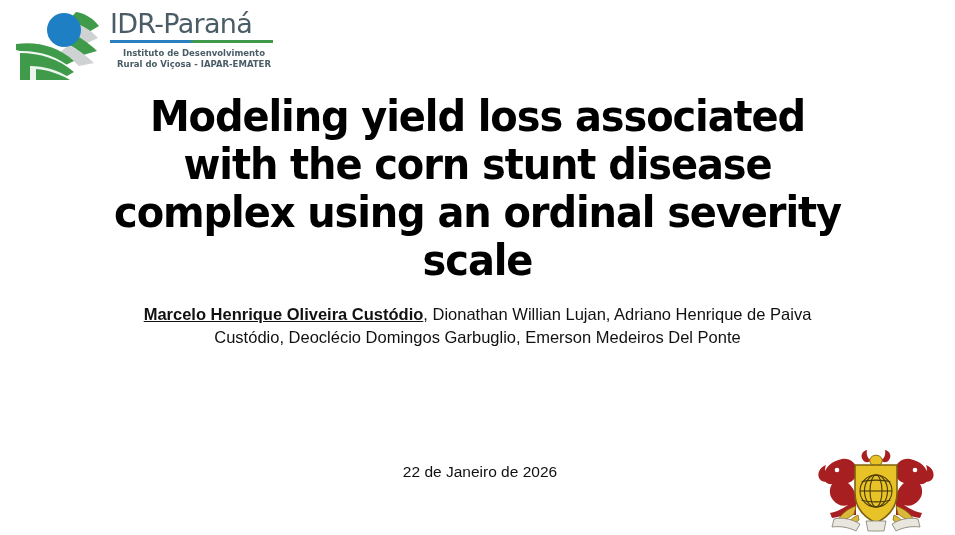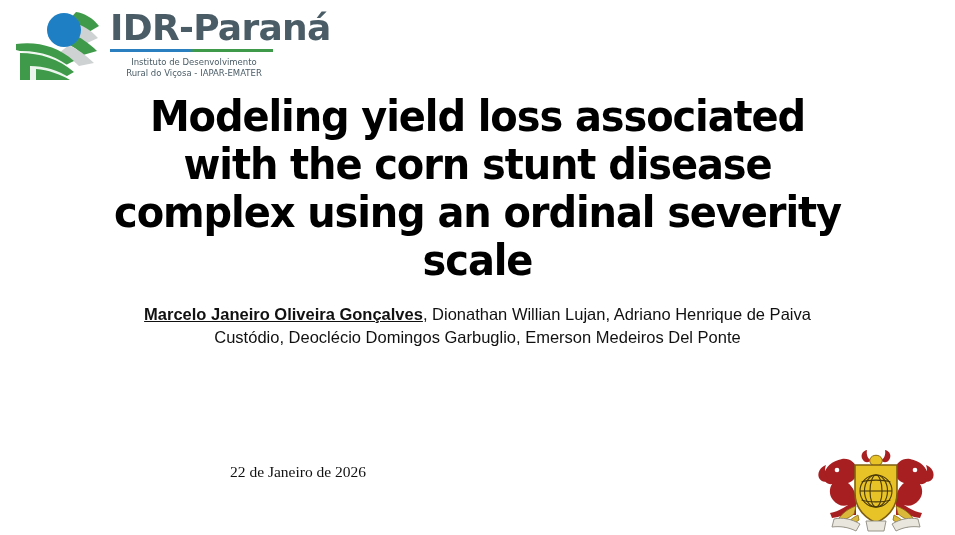--- a/index.html
+++ b/index.html
@@ -36,41 +36,42 @@
     height: 74px;
   }
   #idr-wordmark-wrap {
     position: absolute;
     left: 96px;
     top: 6px;
     width: 168px;
   }
   #idr-wordmark {
     font-family: "DejaVu Sans", sans-serif;
-    font-weight: bold;
-    font-size: 36px;
+    font-weight: normal;
+    font-size: 27px;
     letter-spacing: -0.7px;
     color: #4a5c66;
     line-height: 1;
     white-space: nowrap;
   }
   #idr-rule {
     margin-top: 3px;
     height: 3px;
     width: 163px;
     background: linear-gradient(to right, #2a7fc1 0%, #2a7fc1 48%, #3f9b4a 52%, #3f9b4a 100%);
   }
   .idr-sub {
     font-family: "DejaVu Sans", sans-serif;
     font-size: 8.5px;
     color: #4a5c66;
     text-align: center;
     line-height: 1.28;
     width: 168px;
     white-space: nowrap;
+    font-weight: bold;
   }
   #idr-sub-wrap { margin-top: 5px; }
 
   
   #title {
     position: absolute;
     left: 20px;
     top: 92px;
     width: 915px;
     text-align: center;
@@ -101,21 +102,22 @@
     font-weight: bold;
     text-decoration: underline;
   }
 
   
   #datebox {
     position: absolute;
     left: 230px;
     top: 462px;
     width: 500px;
-    font-family: Liberation Serif, serif;
+    text-align: center;
+    font-family: Liberation Sans, sans-serif;
     font-size: 15.5px;
     line-height: 20px;
     color: #111111;
   }
   #datebox span { display: block; }
 
   
   #ufv-crest {
     position: absolute;
     left: 812px;
@@ -159,21 +161,21 @@
     </div>
   </div>
 
   <div id="title">
     <span class="tline">Modeling yield loss associated</span>
     <span class="tline">with the corn stunt disease</span>
     <span class="tline">complex using an ordinal severity</span>
     <span class="tline">scale</span>
   </div>
 
-  <div id="authors"><span class="lead">Marcelo Janeiro Oliveira Gonçalves</span><span>, Dionathan Willian Lujan, Adriano Henrique de Paiva Custódio, Deoclécio Domingos Garbuglio, Emerson Medeiros Del Ponte</span></div>
+  <div id="authors"><span class="lead">Marcelo Henrique Oliveira Custódio</span><span>, Dionathan Willian Lujan, Adriano Henrique de Paiva Custódio, Deoclécio Domingos Garbuglio, Emerson Medeiros Del Ponte</span></div>
 
   <div id="datebox">
     <span>22 de Janeiro de 2026</span>
   </div>
 
   <div id="ufv-crest">
     <svg viewBox="0 0 128 92" width="128" height="92" xmlns="http://www.w3.org/2000/svg">
 
       <g fill="#a81f22">
         <path d="M30 16 C20 18 13 24 12 32 C11 38 15 42 20 41 C17 46 17 52 21 57 C25 62 31 64 36 62 L36 72 L44 72 L44 58 C44 50 41 44 36 40 C42 38 46 33 45 27 C44 20 38 15 30 16 Z"></path>

